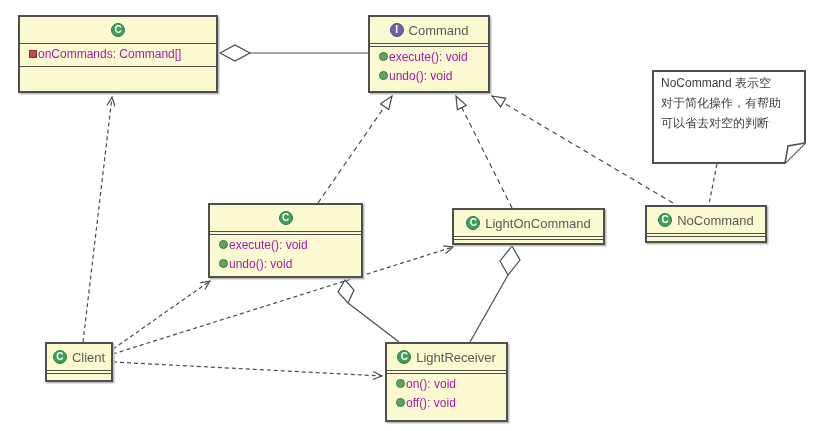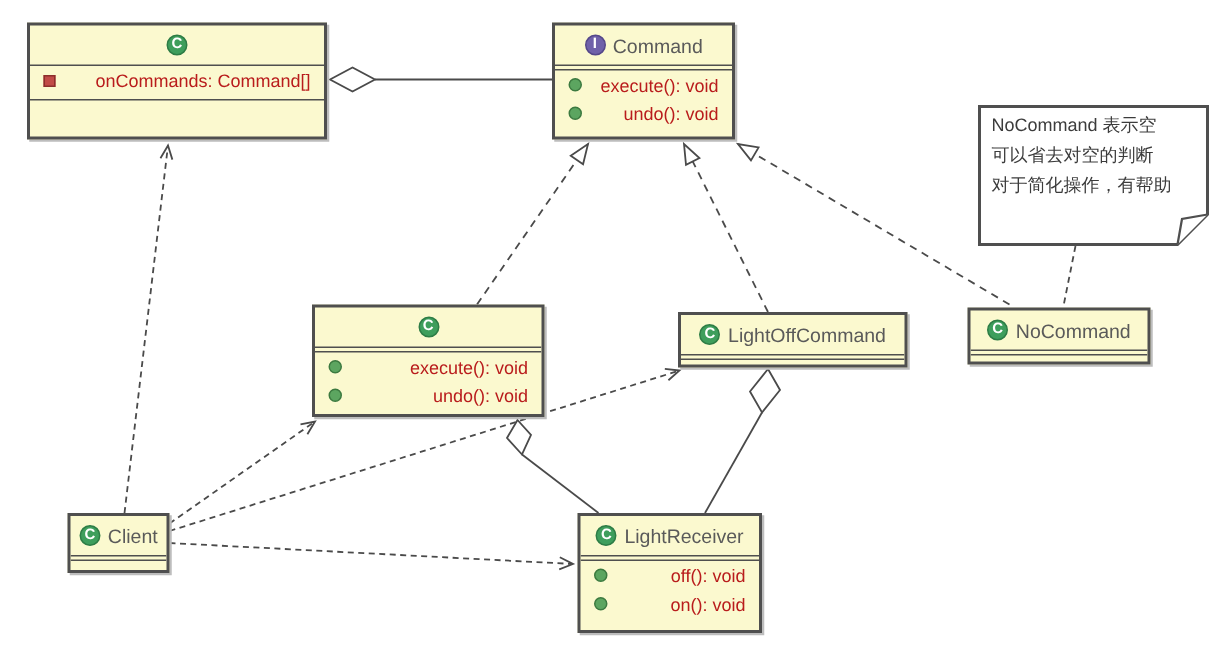--- a/index.html
+++ b/index.html
@@ -5,21 +5,21 @@
   html,body{margin:0;padding:0;background:#ffffff;}
   #canvas{position:relative;width:814px;height:431px;background:#ffffff;overflow:hidden;
           font-family:"Liberation Sans",sans-serif;}
   #connectors{position:absolute;left:0;top:0;z-index:0;}
   .uml-box{position:absolute;z-index:2;background:#fbf9cf;border:2px solid #4f4f4f;
            box-sizing:border-box;box-shadow:1.5px 1.5px 0 #bdbdbd;color:#555;overflow:hidden;}
   .uml-title{display:flex;align-items:center;justify-content:center;gap:5px;height:26px;
              border-bottom:1px solid #4f4f4f;font-size:13px;color:#5a5a5a;}
   .dsep{height:2px;border-bottom:1px solid #4f4f4f;}
   .emptyline{border-top:1px solid #4f4f4f;margin-top:3px;}
-  .member{display:flex;align-items:center;gap:1px;padding:0 9px;height:19px;font-size:12px;color:#b91c1c;white-space:nowrap;justify-content:space-between;}
+  .member{display:flex;align-items:center;gap:1px;padding:0 9px;height:19px;font-size:12px;color:#a21caf;white-space:nowrap;}
   .cicon{width:14px;height:14px;min-width:14px;border-radius:50%;color:#fff;font-size:10px;font-weight:bold;
          display:flex;align-items:center;justify-content:center;line-height:1;}
   .icon-class{background:#3e9e5c;border:1px solid #2e7d46;box-sizing:border-box;}
   .icon-interface{background:#6f61a9;border:1px solid #55488a;box-sizing:border-box;}
   .ficon{width:8px;height:8px;min-width:8px;background:#c14b47;border:1px solid #8c2f2c;box-sizing:border-box;}
   .micon{width:9px;height:9px;min-width:9px;border-radius:50%;background:#5ca560;border:1px solid #3c7a40;box-sizing:border-box;}
   #note{position:absolute;left:652px;top:70px;width:155px;height:95px;z-index:2;}
   #note-text{position:absolute;left:9px;top:3px;font-size:12px;line-height:20px;color:#3c3c3c;white-space:nowrap;}
 </style>
 </head>
@@ -95,21 +95,21 @@
     </div>
     <div class="member">
       <span class="micon"></span>
       <span>undo(): void</span>
     </div>
   </div>
 
   <div class="uml-box" style="left:452px;top:208px;width:153px;height:37px;">
     <div class="uml-title">
       <span class="cicon icon-class">C</span>
-      <span>LightOffCommand</span>
+      <span>LightOnCommand</span>
     </div>
     <div class="dsep"></div>
   </div>
 
   <div class="uml-box" style="left:645px;top:205px;width:122px;height:38px;">
     <div class="uml-title">
       <span class="cicon icon-class">C</span>
       <span>NoCommand</span>
     </div>
     <div class="dsep"></div>
@@ -124,33 +124,33 @@
   </div>
 
   <div class="uml-box" style="left:385px;top:342px;width:123px;height:80px;">
     <div class="uml-title">
       <span class="cicon icon-class">C</span>
       <span>LightReceiver</span>
     </div>
     <div class="dsep"></div>
     <div class="member">
       <span class="micon"></span>
-      <span>off(): void</span>
+      <span>on(): void</span>
     </div>
     <div class="member">
       <span class="micon"></span>
-      <span>on(): void</span>
+      <span>off(): void</span>
     </div>
   </div>
 
   <div id="note">
     <svg width="155" height="95" viewBox="0 0 155 95">
       <polygon points="1,1 153,1 153,73 133,93 1,93" fill="#ffffff" stroke="#4f4f4f" stroke-width="2"></polygon>
       <path d="M133,93 L136,76 L153,73" fill="#ffffff" stroke="#4f4f4f" stroke-width="1.5"></path>
     </svg>
     <div id="note-text">
       <div>NoCommand 表示空</div>
+      <div>对于简化操作，有帮助</div>
       <div>可以省去对空的判断</div>
-      <div>对于简化操作，有帮助</div>
     </div>
   </div>
 
 </div>
 
 </body></html>

